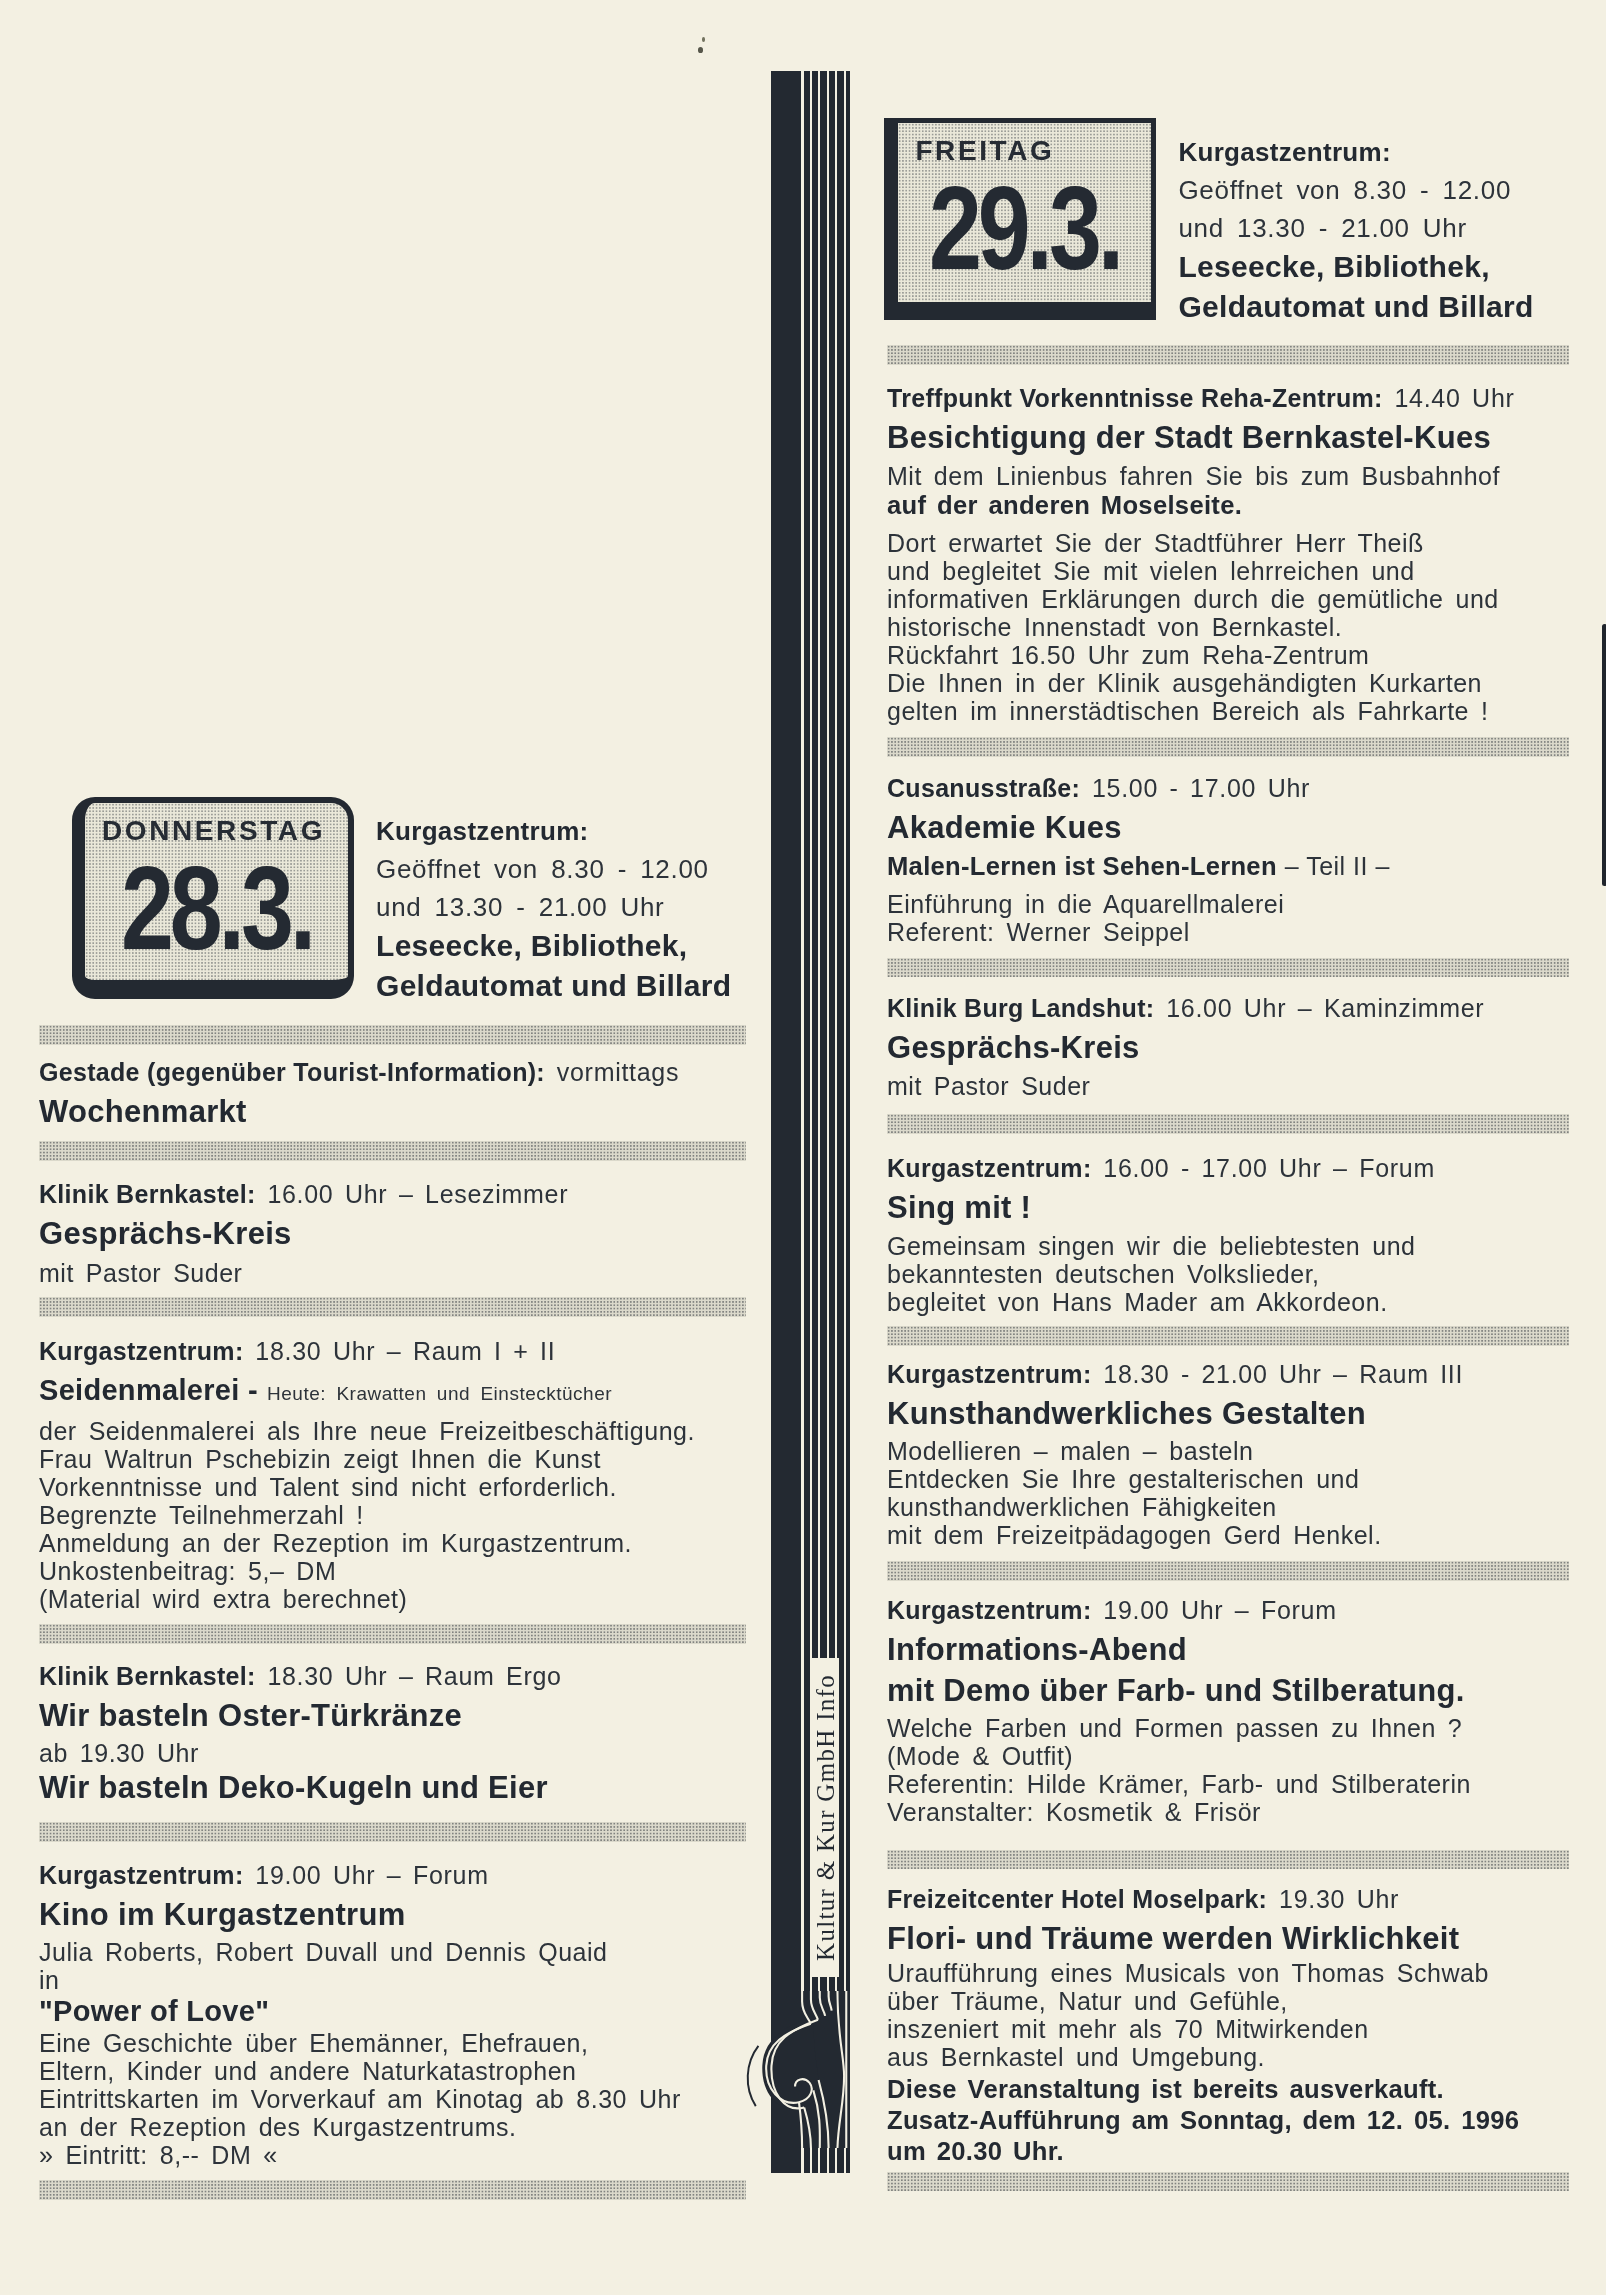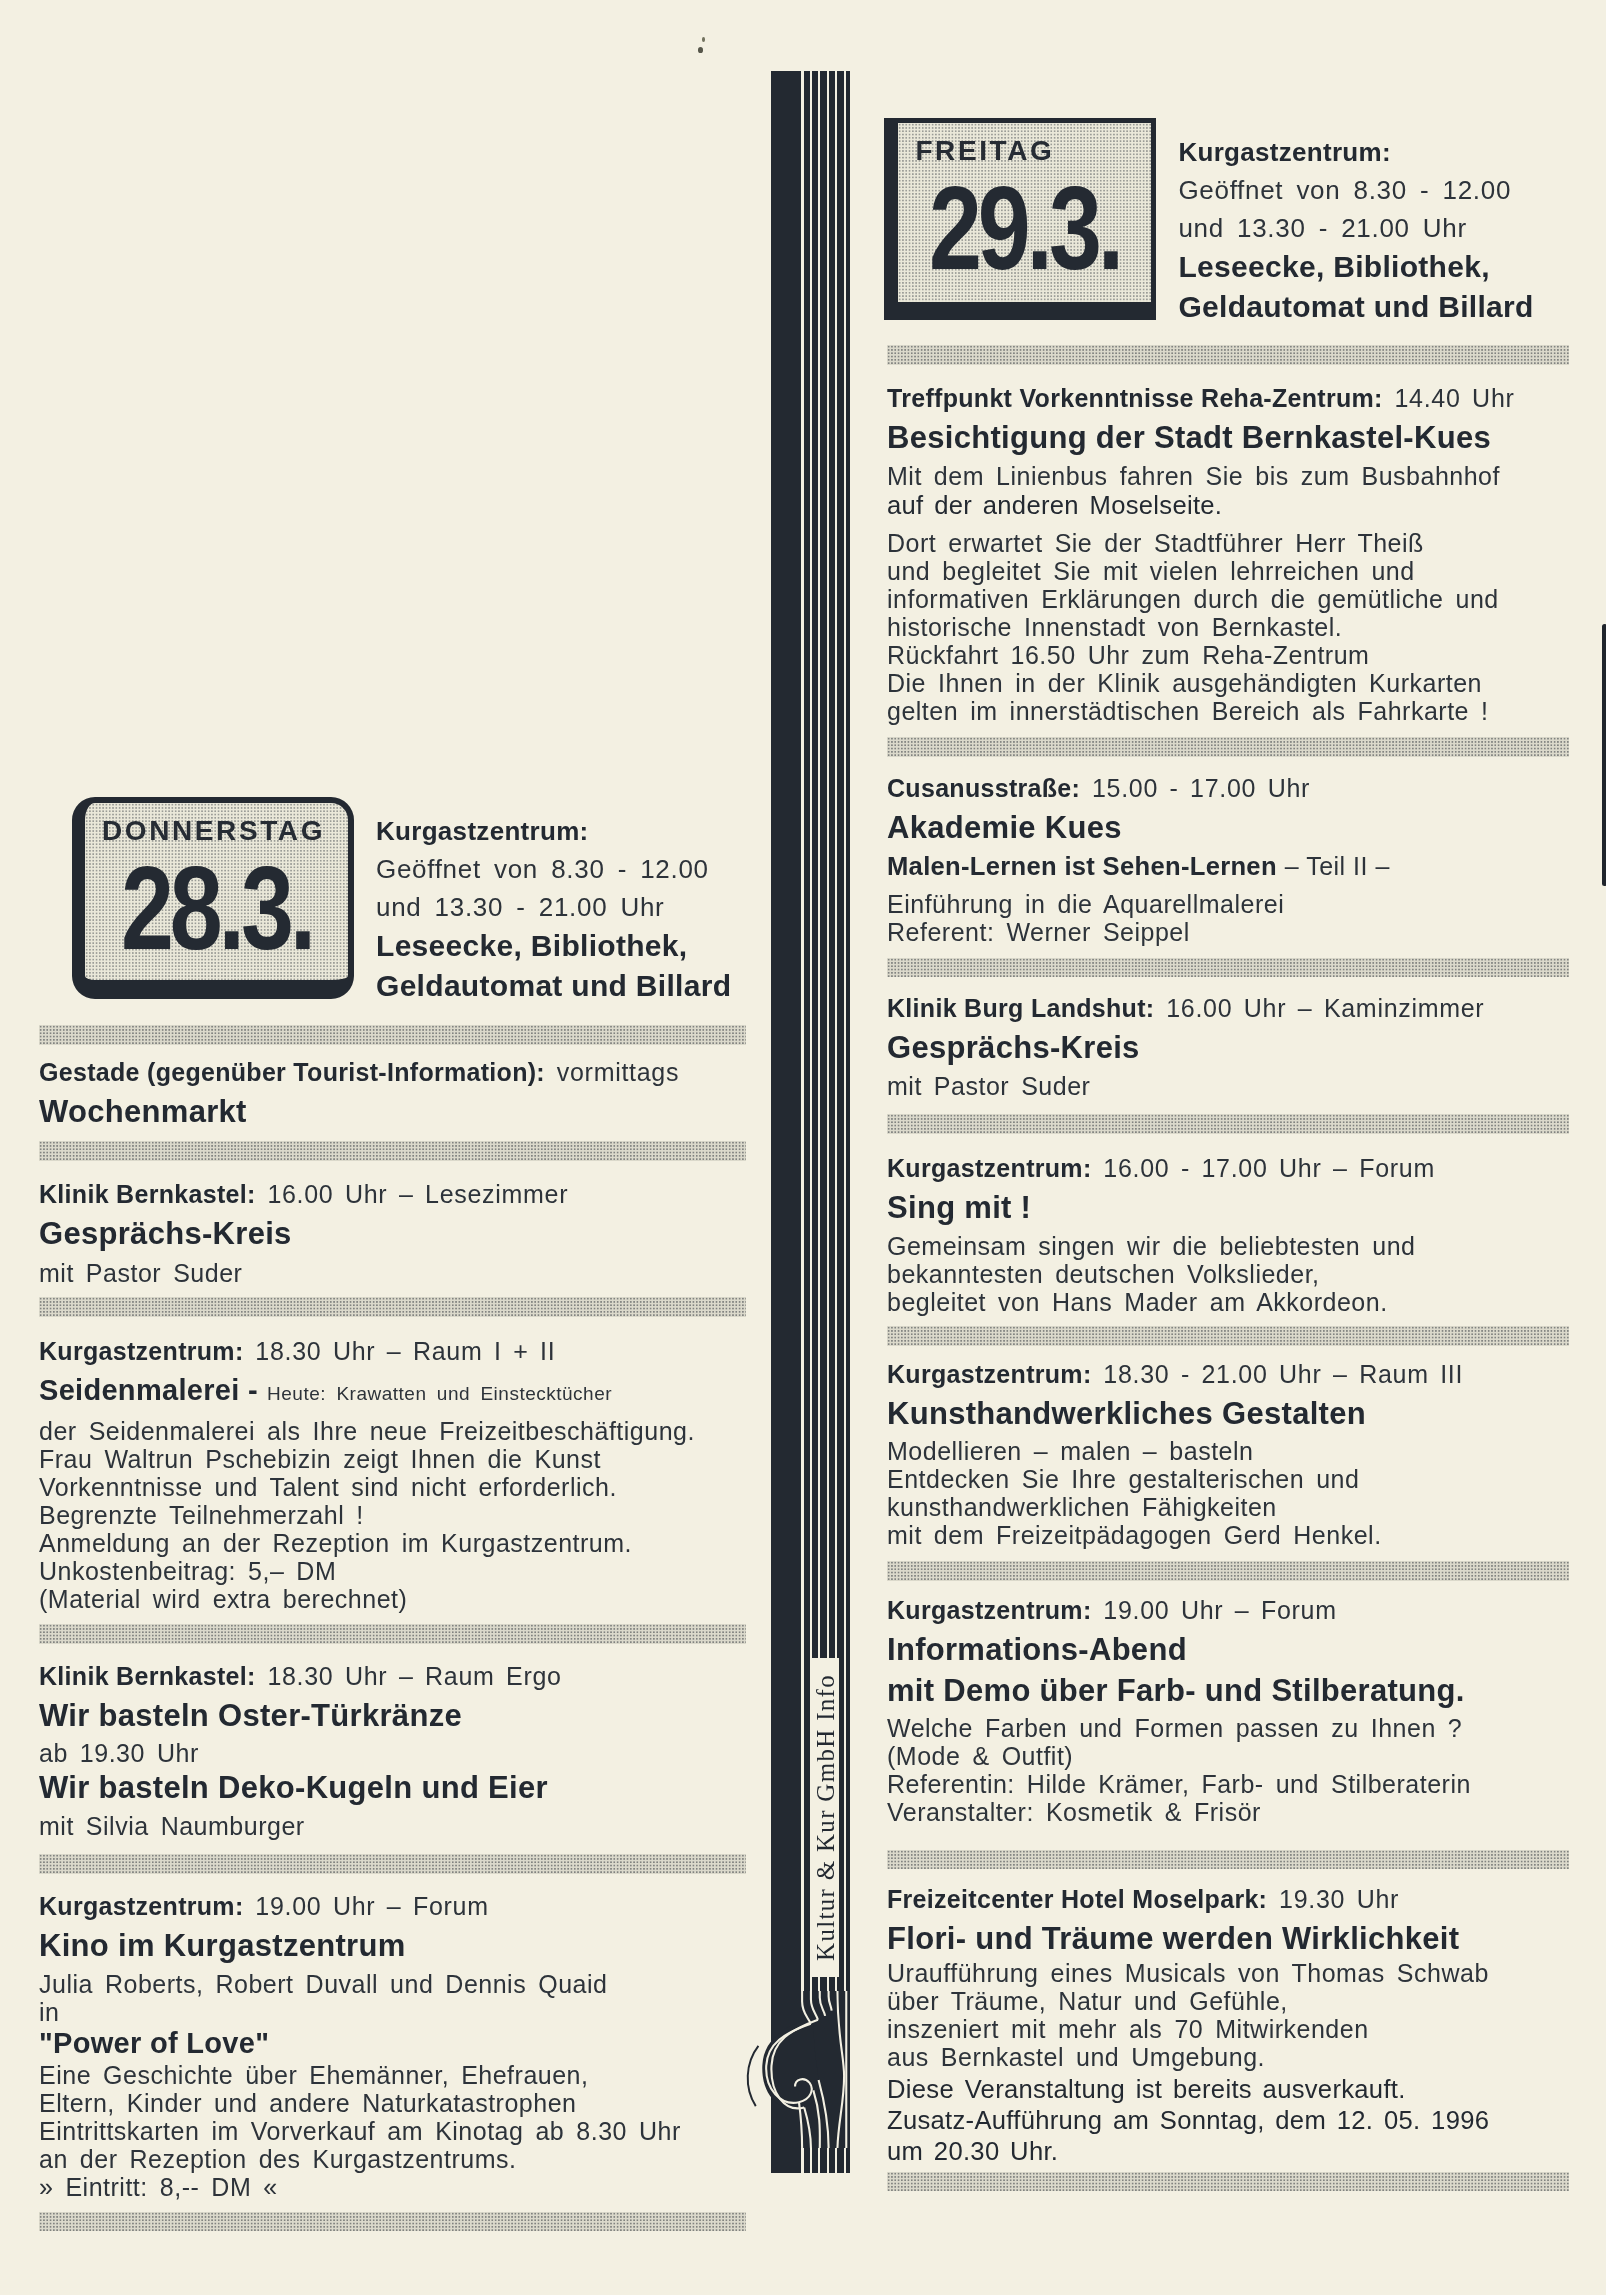--- a/index.html
+++ b/index.html
@@ -54,21 +54,21 @@
     background-size:3.3px 3.3px;
   }
 
   
   .sec{}
   .row-label{font-size:25px;font-weight:bold;line-height:37px;letter-spacing:0.3px;white-space:nowrap;}
   .row-label .lt{font-weight:normal;margin-left:11.8px;letter-spacing:0.7px;word-spacing:3.9px;color:#2d333a;}
   .row-title{font-size:31px;font-weight:bold;line-height:41px;letter-spacing:0.3px;white-space:nowrap;}
   .row-film{font-size:29px;font-weight:bold;line-height:35px;letter-spacing:0.3px;}
   .row-body{font-size:25px;line-height:28px;letter-spacing:0.5px;word-spacing:4.6px;color:#2d333a;white-space:nowrap;}
-  .row-bodyb{font-size:25.6px;font-weight:normal;line-height:31px;letter-spacing:0.3px;word-spacing:3.3px;white-space:nowrap;}
+  .row-bodyb{font-size:25.6px;font-weight:bold;line-height:31px;letter-spacing:0.3px;word-spacing:3.3px;white-space:nowrap;}
   .row-mixed{line-height:41px;white-space:nowrap;}
   .row-mixed .big{font-size:29px;font-weight:bold;letter-spacing:0.3px;}
   .row-mixed .lt{font-size:19px;margin-left:9.2px;letter-spacing:0.5px;word-spacing:4.6px;color:#2d333a;}
   .row-sub{line-height:37px;white-space:nowrap;}
   .row-sub .sb{font-size:25.6px;font-weight:bold;letter-spacing:0.3px;}
   .row-sub .lt{font-size:25px;margin-left:7.9px;letter-spacing:0.5px;color:#2d333a;}
 
   
   .strip{position:absolute;left:771px;top:71px;width:79px;height:2102px;background:#232931;}
   .stripes{position:absolute;left:23.6px;width:55px;
@@ -140,21 +140,20 @@
     <div class="row-body">(Material wird extra berechnet)</div>
   </div>
 
   <div class="sep" style="margin-top:11.8px"></div>
 
   <div class="sec" style="margin-top:14.4px">
     <div class="row-label"><span>Klinik Bernkastel:</span><span class="lt">18.30 Uhr – Raum Ergo</span></div>
     <div class="row-title">Wir basteln Oster-Türkränze</div>
     <div class="row-body" style="margin-top:2.6px">ab 19.30 Uhr</div>
     <div class="row-title">Wir basteln Deko-Kugeln und Eier</div>
-    <div class="row-body" style="margin-top:3.9px">mit Silvia Naumburger</div>
   </div>
 
   <div class="sep" style="margin-top:14.4px"></div>
 
   <div class="sec" style="margin-top:14.4px">
     <div class="row-label"><span>Kurgastzentrum:</span><span class="lt">19.00 Uhr – Forum</span></div>
     <div class="row-title">Kino im Kurgastzentrum</div>
     <div class="row-body" style="margin-top:3.9px">Julia Roberts, Robert Duvall und Dennis Quaid</div>
     <div class="row-body">in</div>
     <div class="row-film">"Power of Love"</div>

